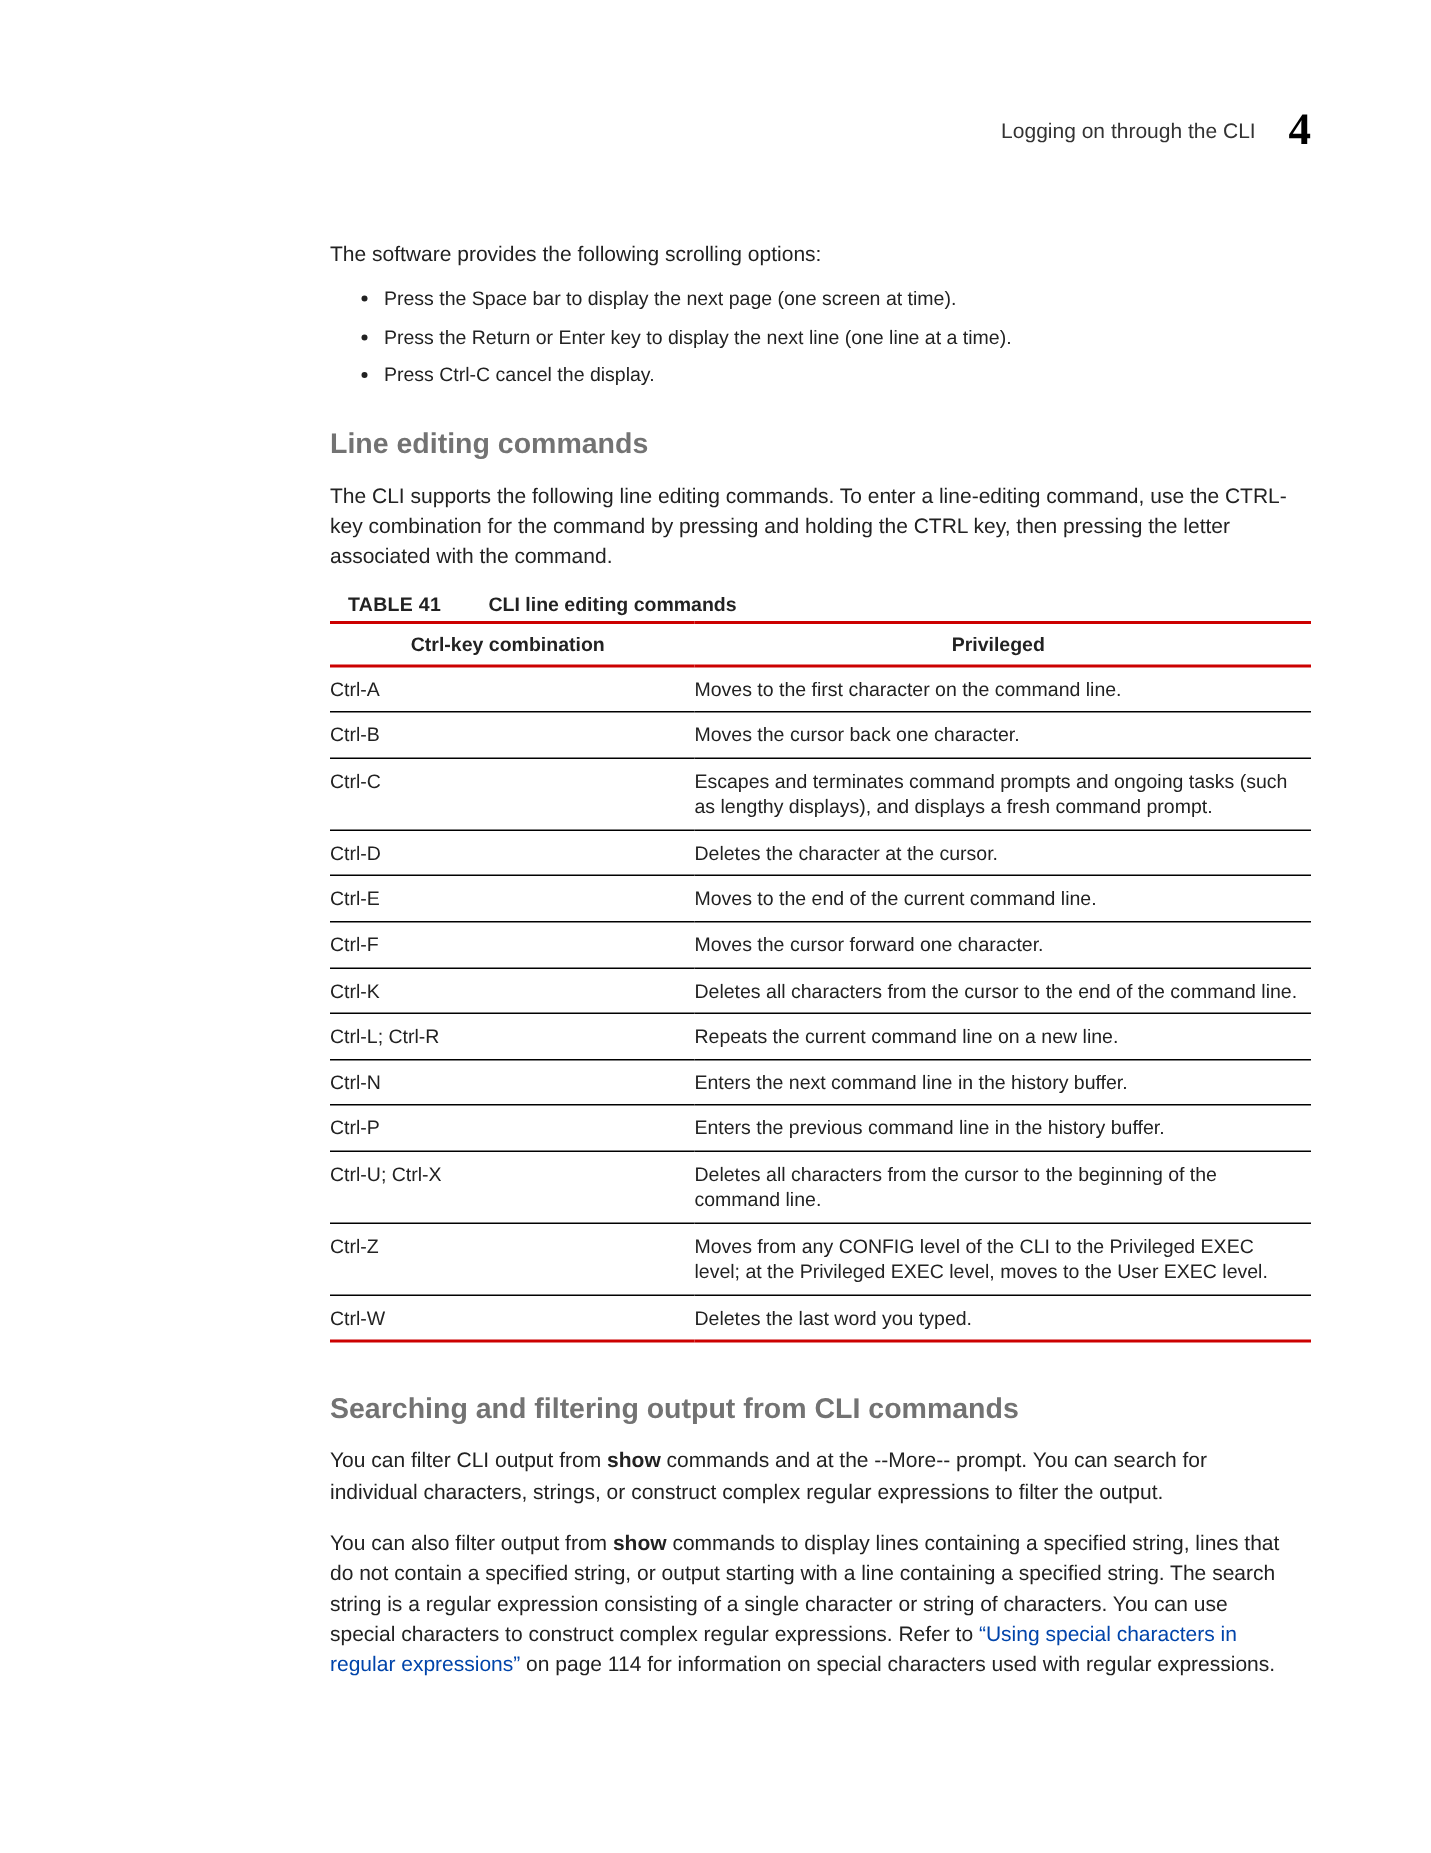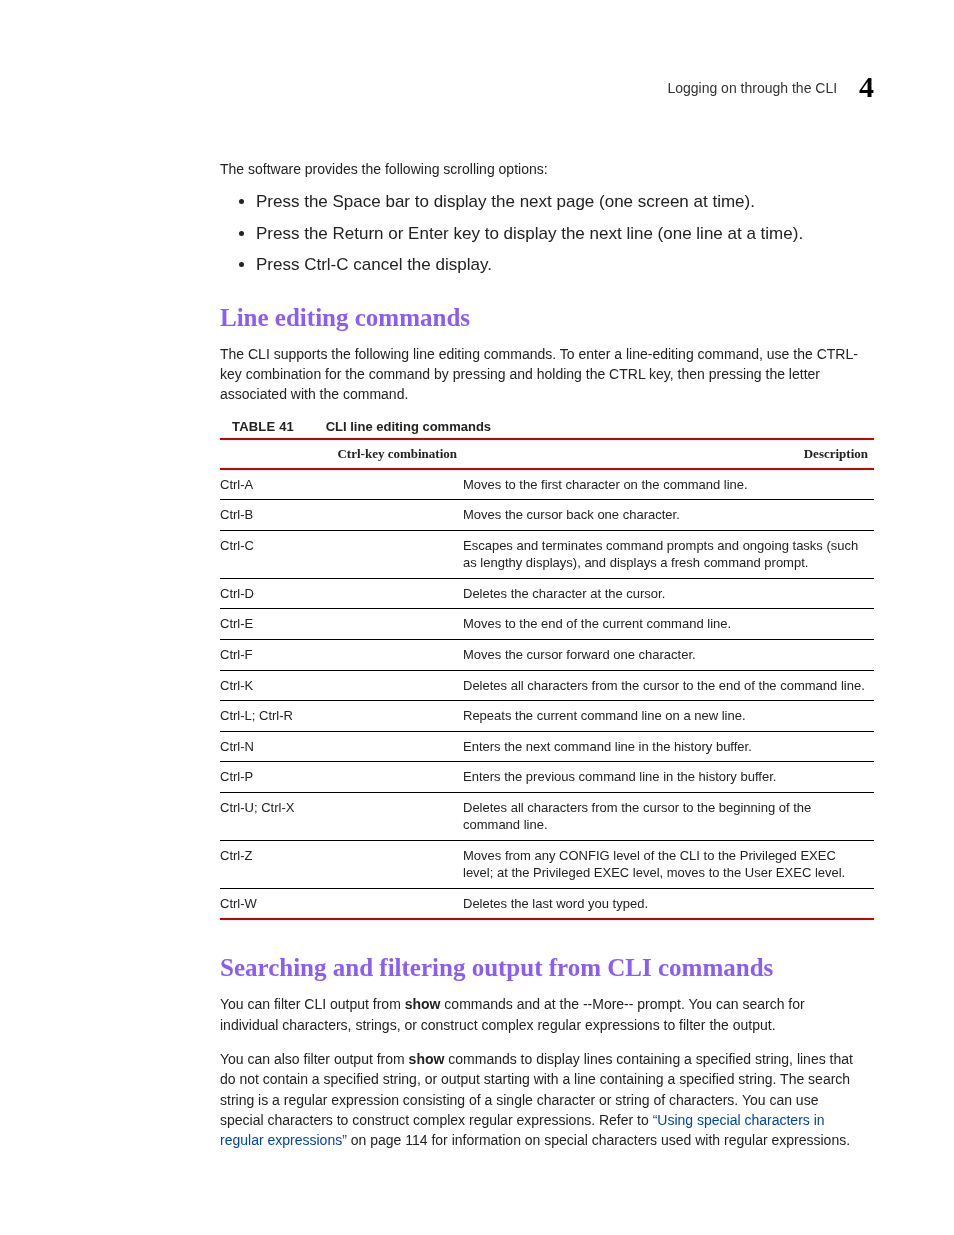--- a/index.html
+++ b/index.html
@@ -33,31 +33,31 @@
   p.body {
     font-size: 14px;
     line-height: 1.45;
     margin: 0 12px 10px 0;
   }
   ul.bullets {
     margin: 8px 0 18px 0;
     padding-left: 36px;
   }
   ul.bullets li {
-    font-size: 17px;
+    font-size: 13px;
     line-height: 1.5;
     margin-bottom: 6px;
   }
   h2.section {
-    font-family: Liberation Serif, serif;
-    font-stretch: condensed;
-    font-size: 25px;
+    font-family: Liberation Sans, sans-serif;
+    font-stretch: condensed;
+    font-size: 19px;
     font-weight: 600;
     margin: 26px 0 12px 0;
-    color: #8b5cf6;
+    color: #737373;
   }
   .table-caption {
     font-size: 13px;
     margin: 14px 0 4px 12px;
   }
   .table-caption .tlabel {
     font-weight: bold;
     font-family: "Arial Narrow", Arial, sans-serif;
     font-stretch: condensed;
     letter-spacing: 0.2px;
@@ -67,22 +67,22 @@
     font-weight: bold;
     font-family: "Arial Narrow", Arial, sans-serif;
     font-stretch: condensed;
   }
   table.cli {
     width: 100%;
     border-collapse: collapse;
     font-size: 13px;
   }
   table.cli thead th {
-    text-align: right;
-    font-family: Liberation Serif, serif;
+    text-align: center;
+    font-family: Liberation Sans, sans-serif;
     font-stretch: condensed;
     font-weight: bold;
     font-size: 13px;
     padding: 6px 6px 6px 0;
     border-top: 2px solid #CC0000;
     border-bottom: 2px solid #CC0000;
   }
   table.cli td {
     vertical-align: top;
     padding: 6px 8px 6px 0;
@@ -122,21 +122,21 @@
 
   <div class="table-caption">
     <span class="tlabel">TABLE 41</span>
     <span class="ttitle">CLI line editing commands</span>
   </div>
 
   <table class="cli">
     <thead>
       <tr>
         <th>Ctrl-key combination</th>
-        <th>Description</th>
+        <th>Privileged</th>
       </tr>
     </thead>
     <tbody>
       <tr>
           <td class="key">Ctrl-A</td>
           <td>Moves to the first character on the command line.</td>
         </tr>
       <tr>
           <td class="key">Ctrl-B</td>
           <td>Moves the cursor back one character.</td>

